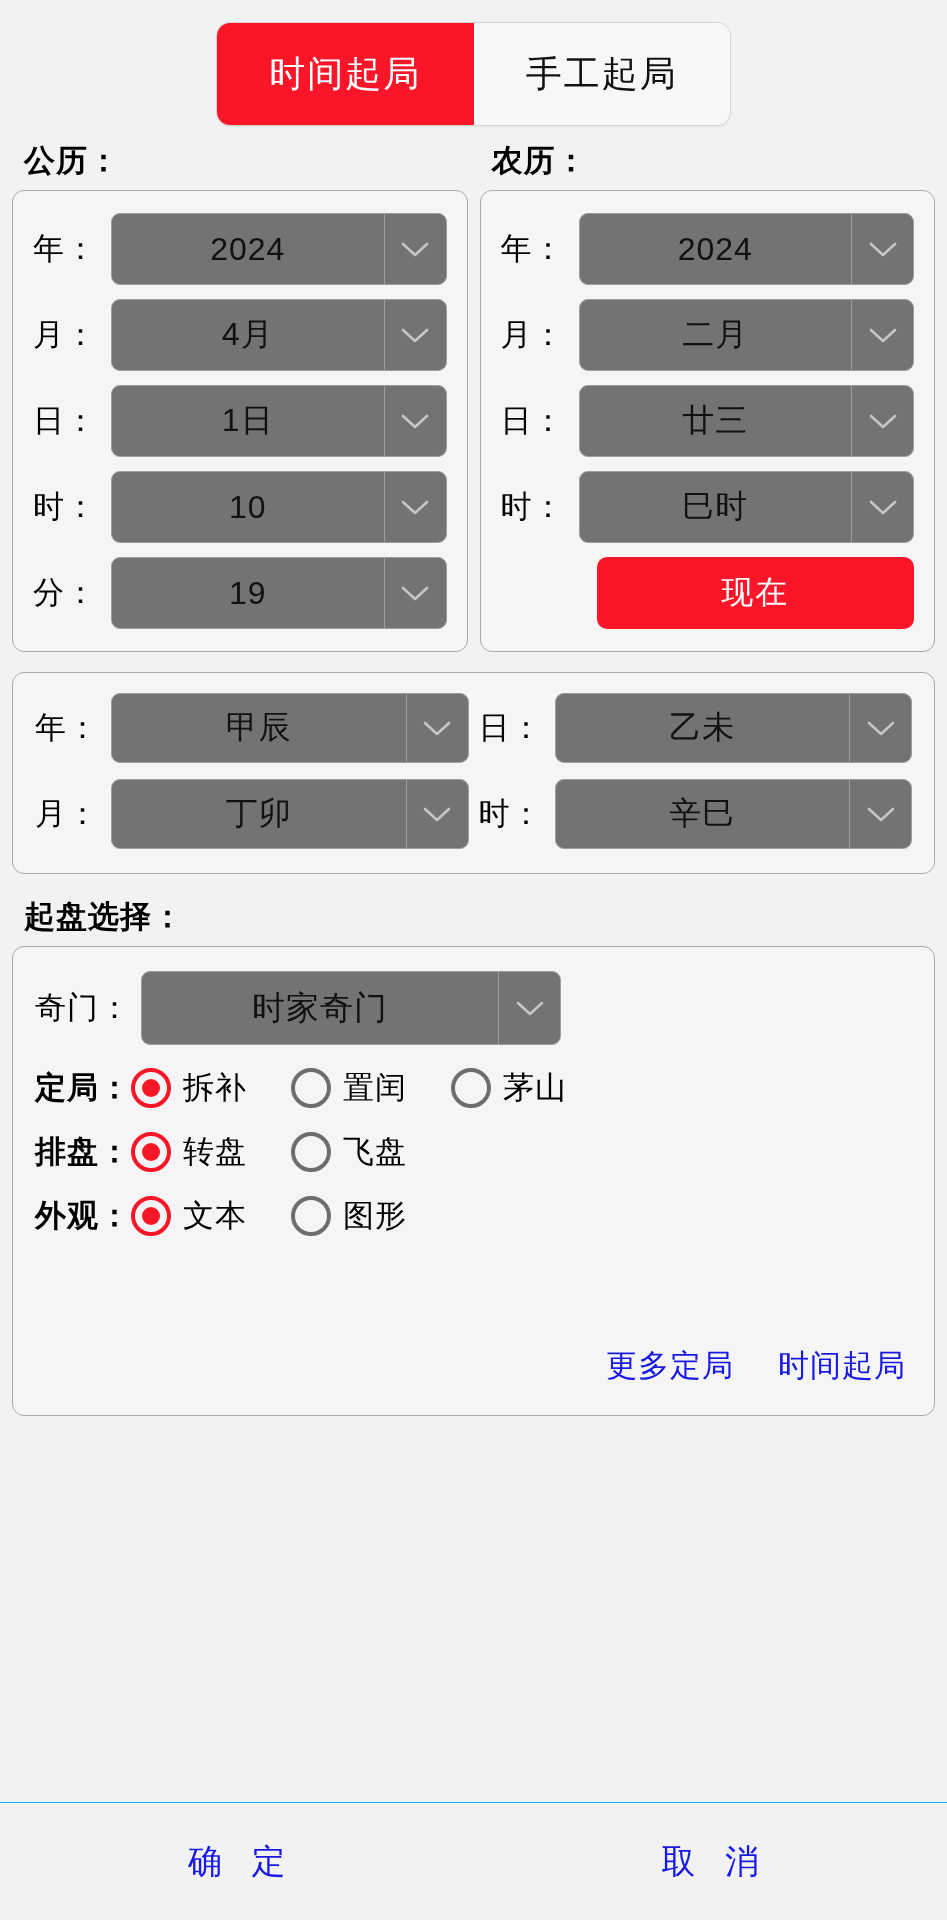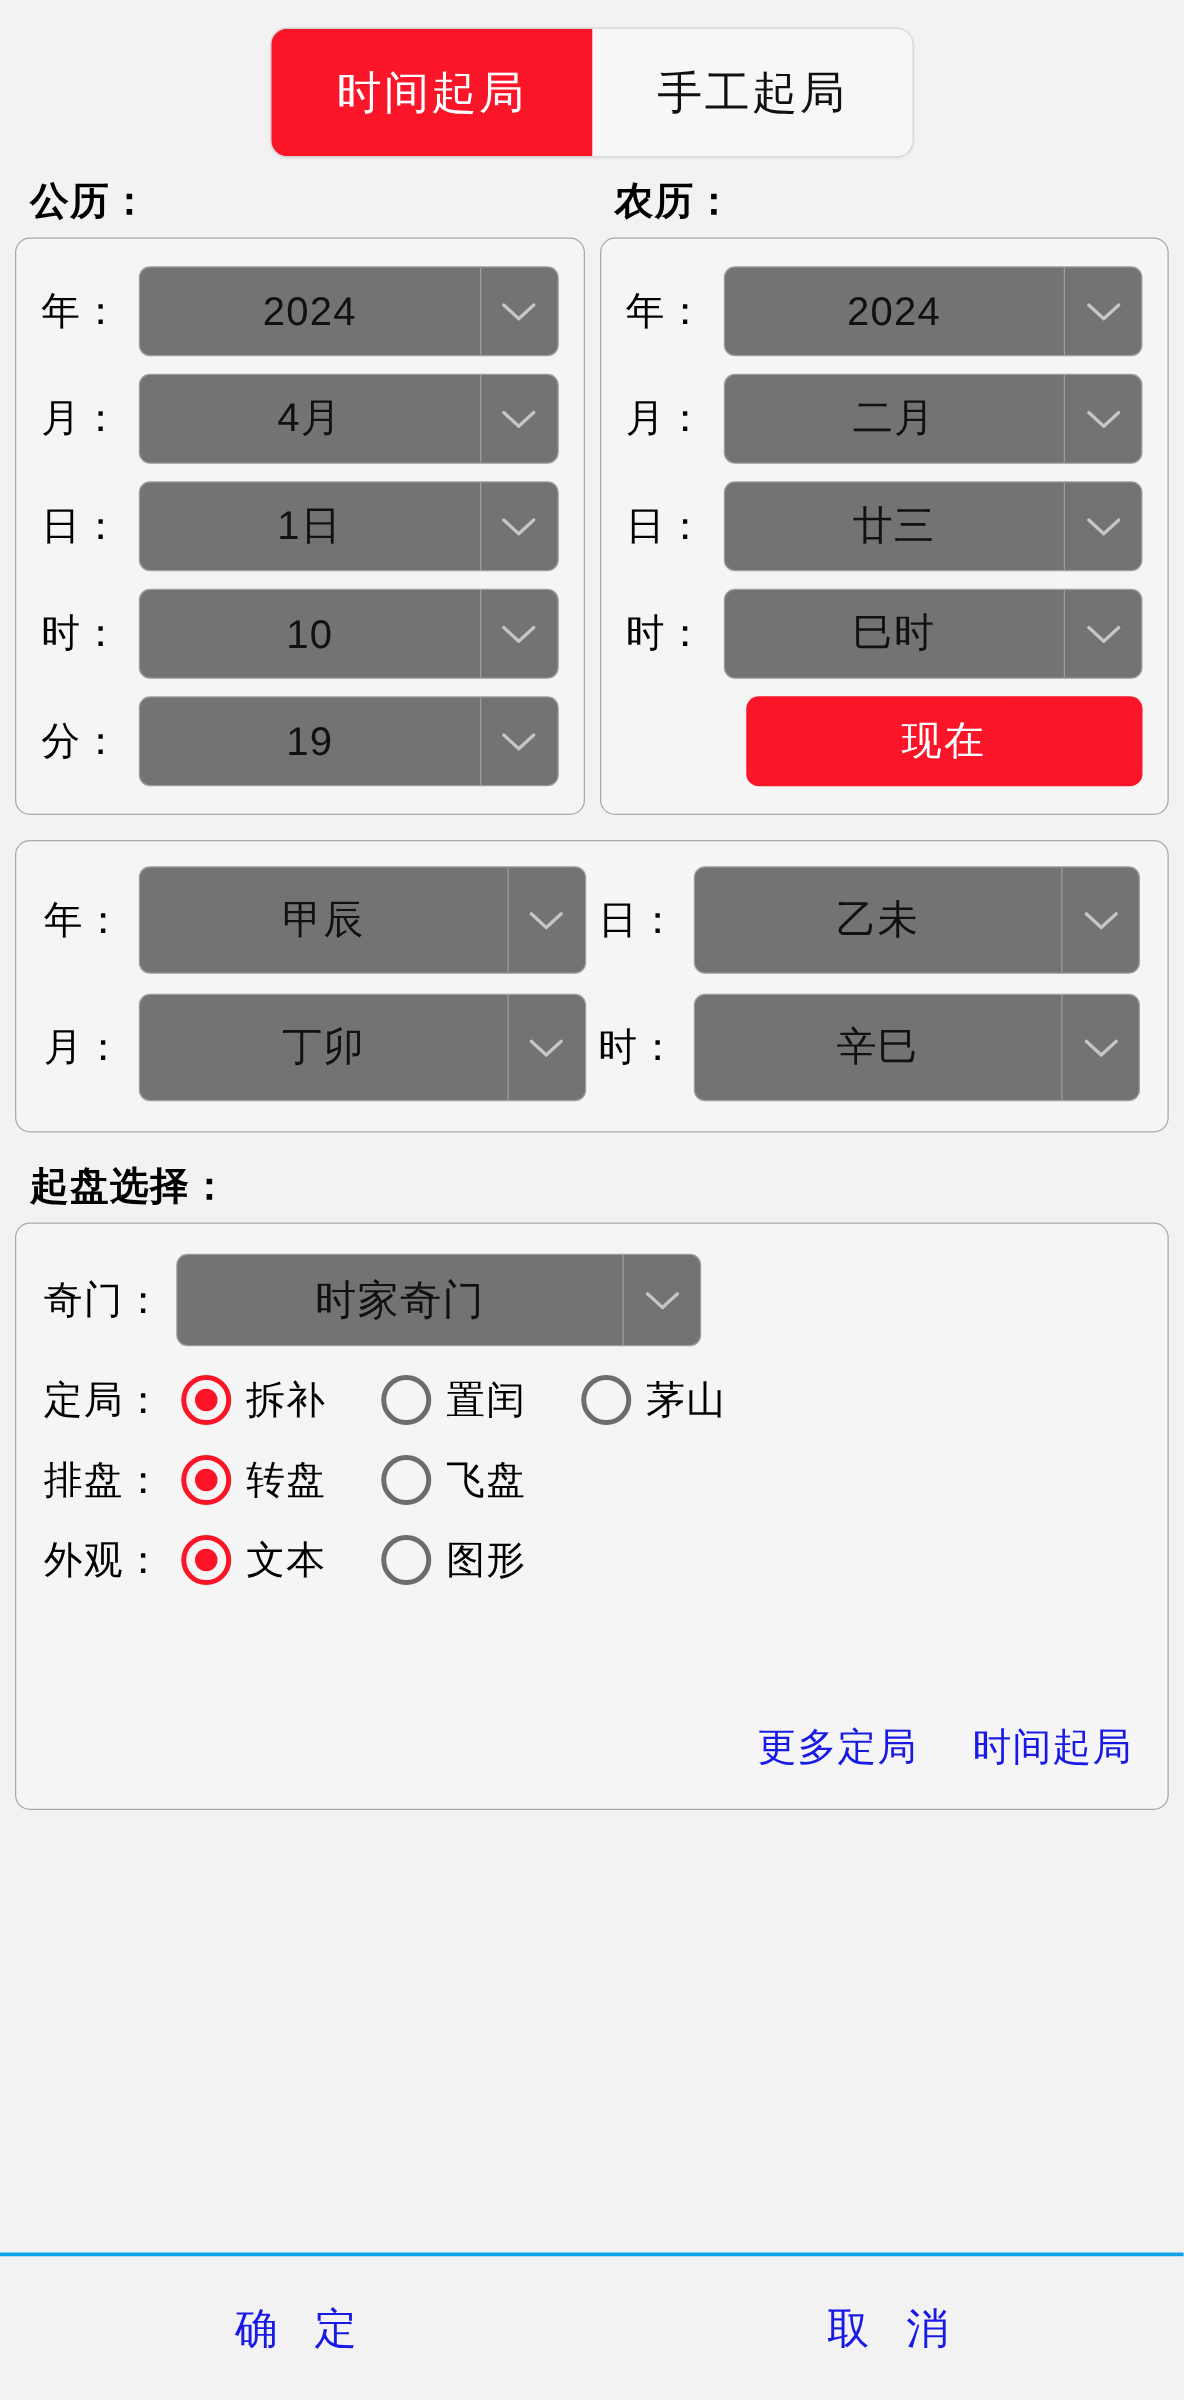--- a/index.html
+++ b/index.html
@@ -159,21 +159,21 @@
   
   .gz-wrap { padding: 0 12px; margin-top: 20px; }
   .gz-panel {
     padding: 20px 22px 24px 22px;
     display: flex;
     flex-direction: column;
     gap: 16px;
   }
   .gz-line { display: flex; gap: 10px; }
   .gz-cell { flex: 1; display: flex; align-items: center; gap: 12px; min-width: 0; }
-  .gz-cell .select { height: 86px; }
+  .gz-cell .select { height: 70px; }
   .gz-cell .sel-value { font-size: 32px; }
 
   
   .plate-wrap { padding: 0 12px; margin-top: 22px; }
   .plate-panel {
     padding: 24px 22px 26px 22px;
     display: flex;
     flex-direction: column;
     gap: 22px;
     min-height: 470px;
@@ -184,21 +184,21 @@
 
   .radio-row {
     display: flex;
     align-items: center;
     gap: 0;
   }
   .radio-row .row-label {
     font-size: 31px;
     letter-spacing: 1px;
     white-space: nowrap;
-    margin-right: 14px;
+    font-weight: bold;
   }
   .radio-opt {
     display: flex;
     align-items: center;
     gap: 12px;
     margin-right: 44px;
     cursor: pointer;
   }
   .radio-mark {
     width: 40px;
@@ -240,21 +240,21 @@
     font-size: 31px;
     letter-spacing: 1px;
     cursor: pointer;
     white-space: nowrap;
   }
 
   
   .actionbar {
     margin-top: auto;
     height: 118px;
-    border-top: 3px solid #0ea5e9;
+    border-top: 1px solid #0ea5e9;
     display: flex;
     align-items: center;
   }
   .action-btn {
     flex: 1;
     display: flex;
     align-items: center;
     justify-content: center;
     color: #1919e6;
     font-size: 34px;

